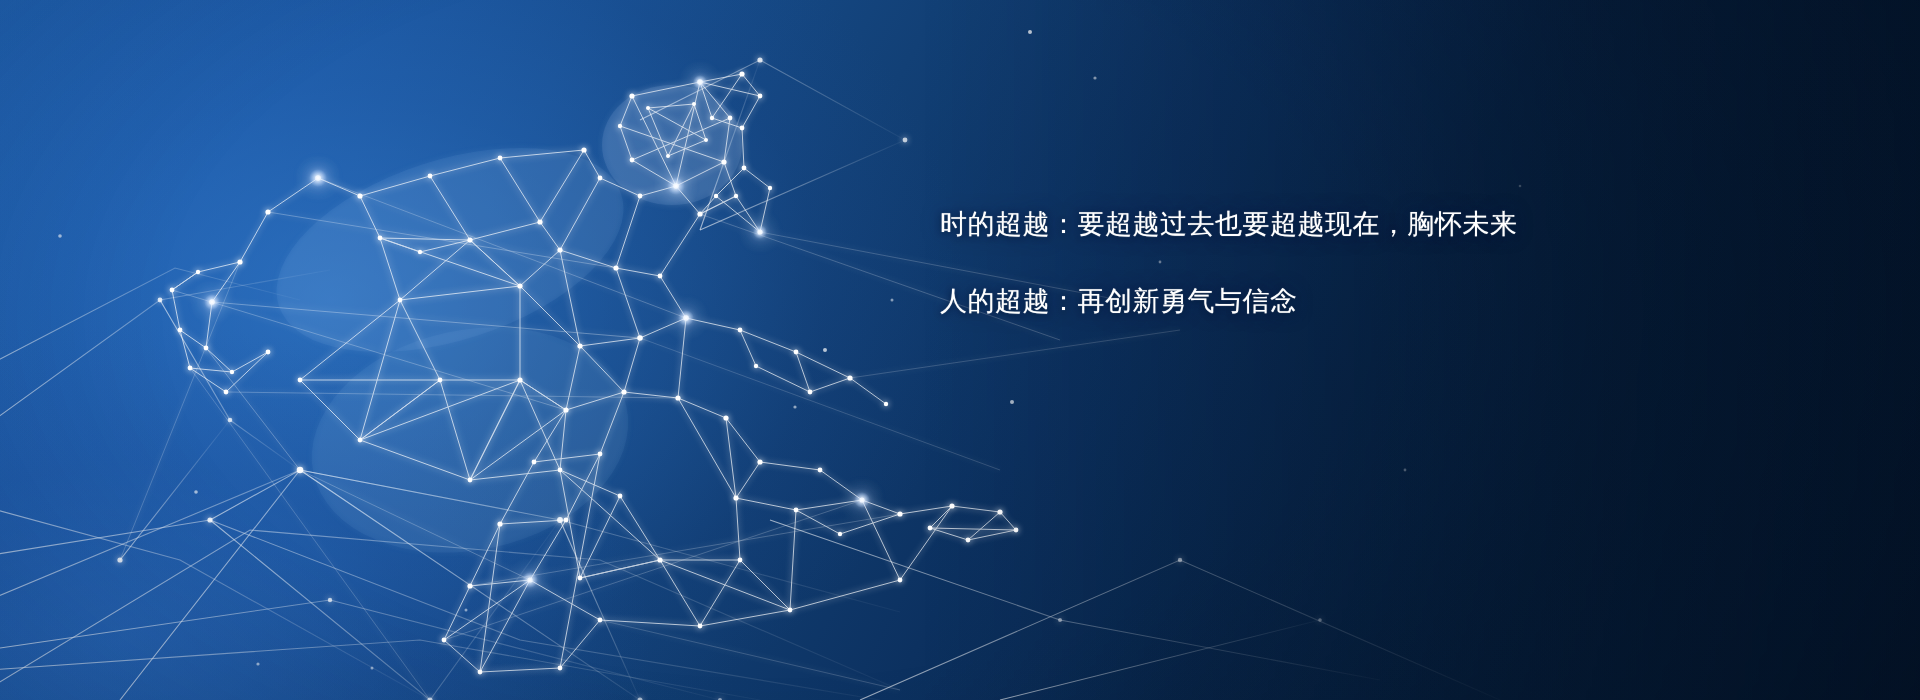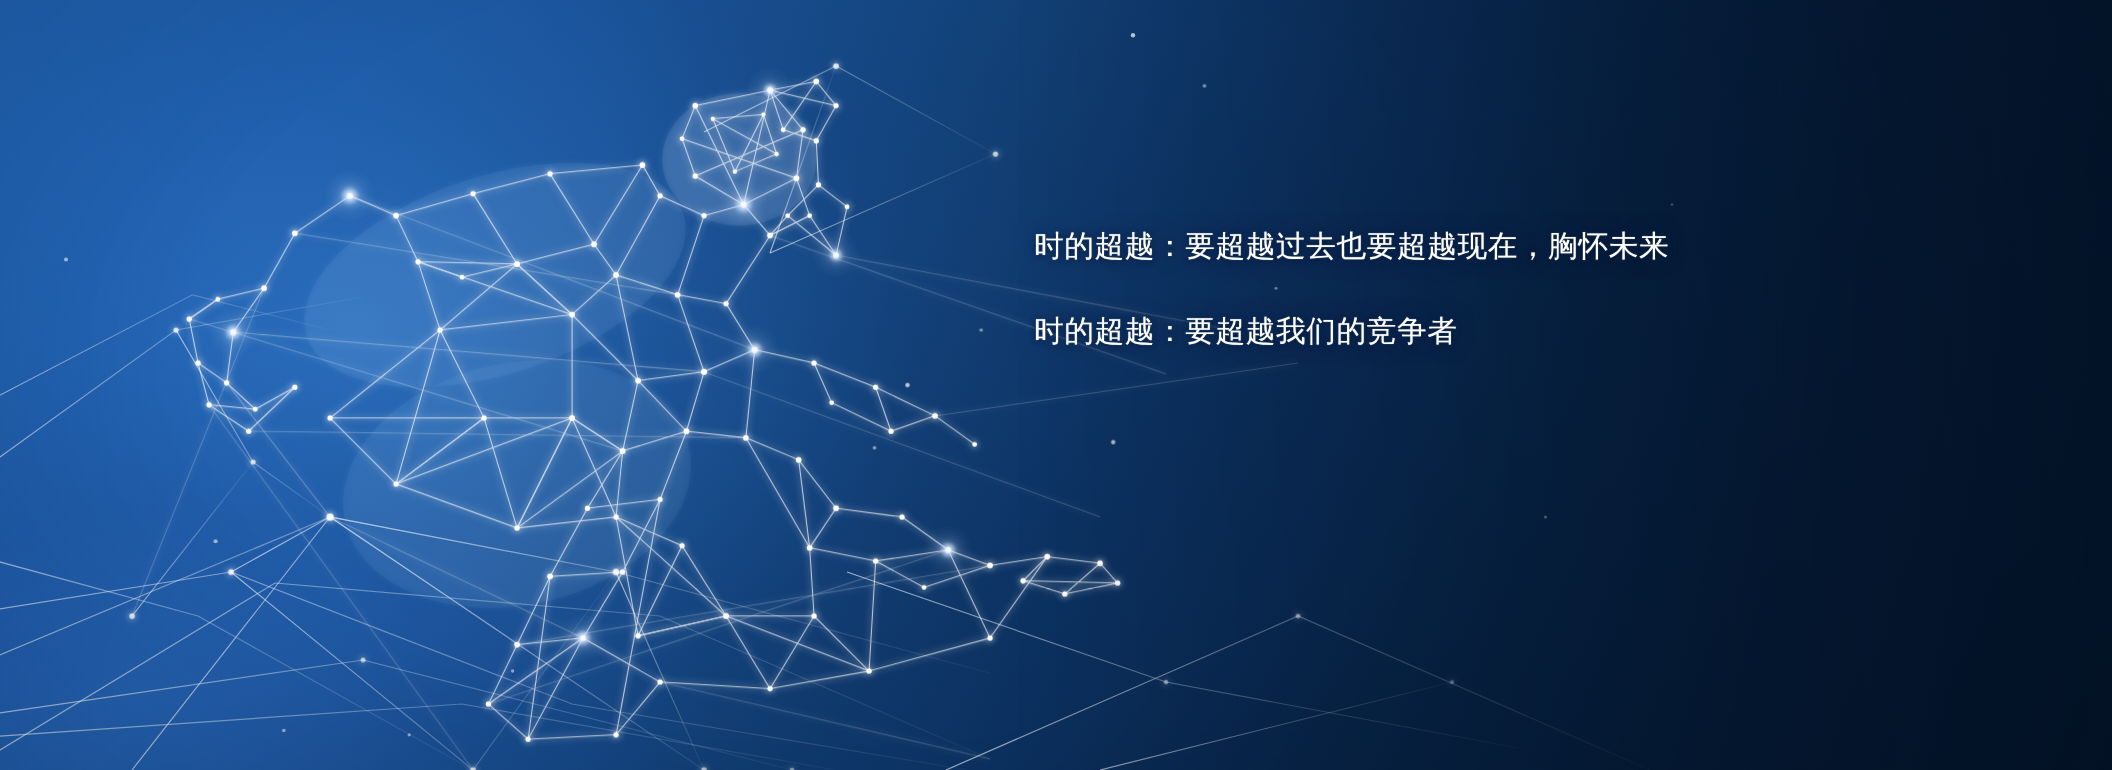--- a/index.html
+++ b/index.html
@@ -418,16 +418,16 @@
         <circle cx="760" cy="232" r="7"></circle>
       </g>
     </g>
   </svg>
 
   <div class="bg-layer bg-dark-right"></div>
   <div class="bg-layer bg-vignette"></div>
 
   <div id="text-block">
     <div class="hero-line">时的超越：要超越过去也要超越现在，胸怀未来</div>
-    <div class="hero-line">时的超越：要超越我们的竞争者</div>
+    <div class="hero-line">人的超越：再创新勇气与信念</div>
   </div>
 
 </div>
 
 </body></html>

